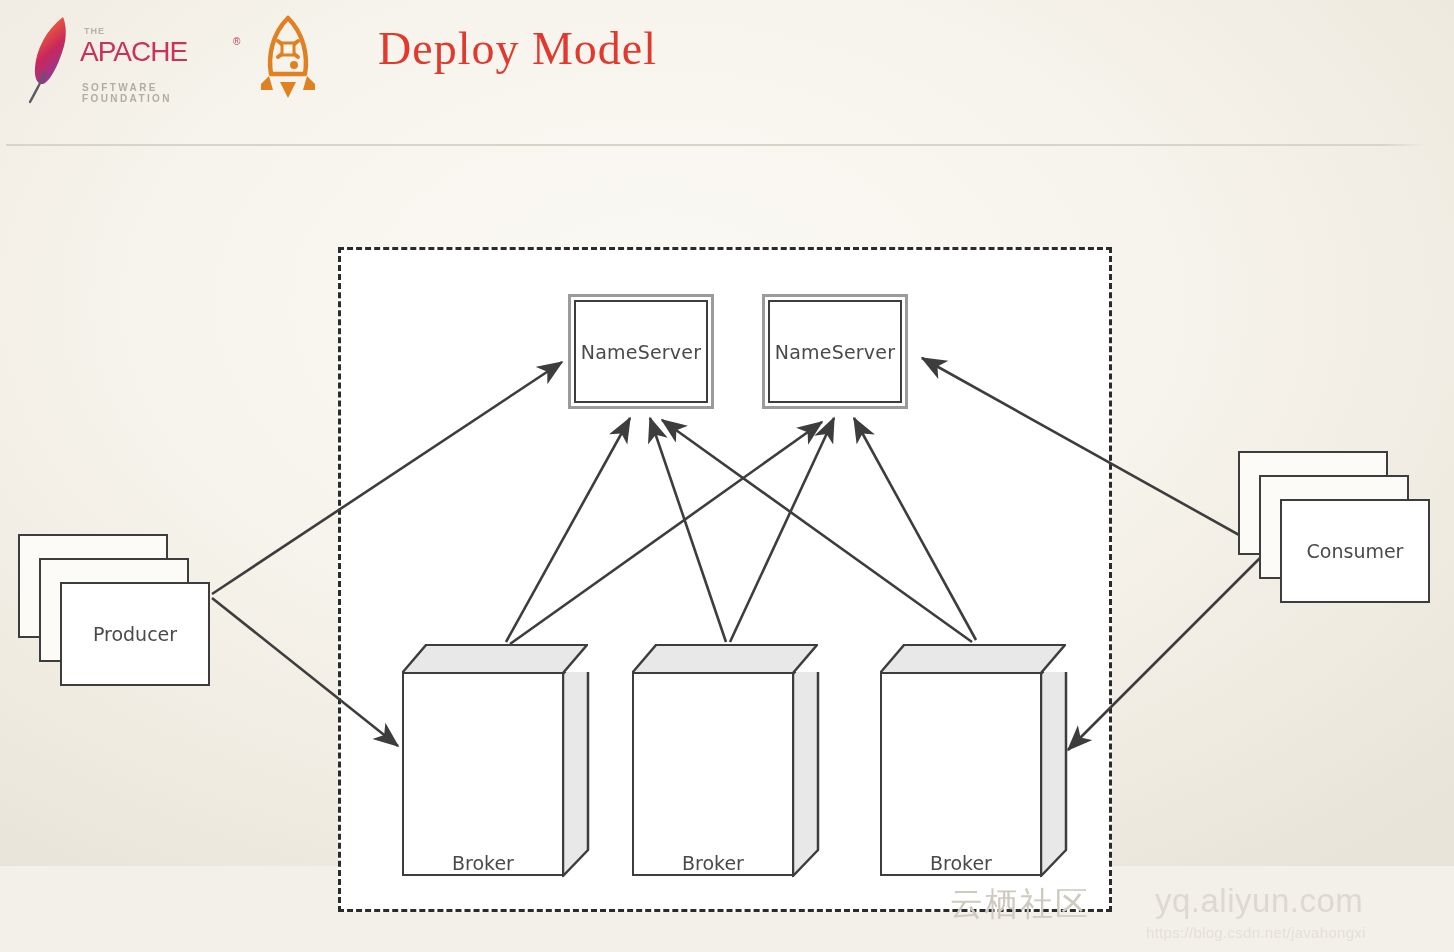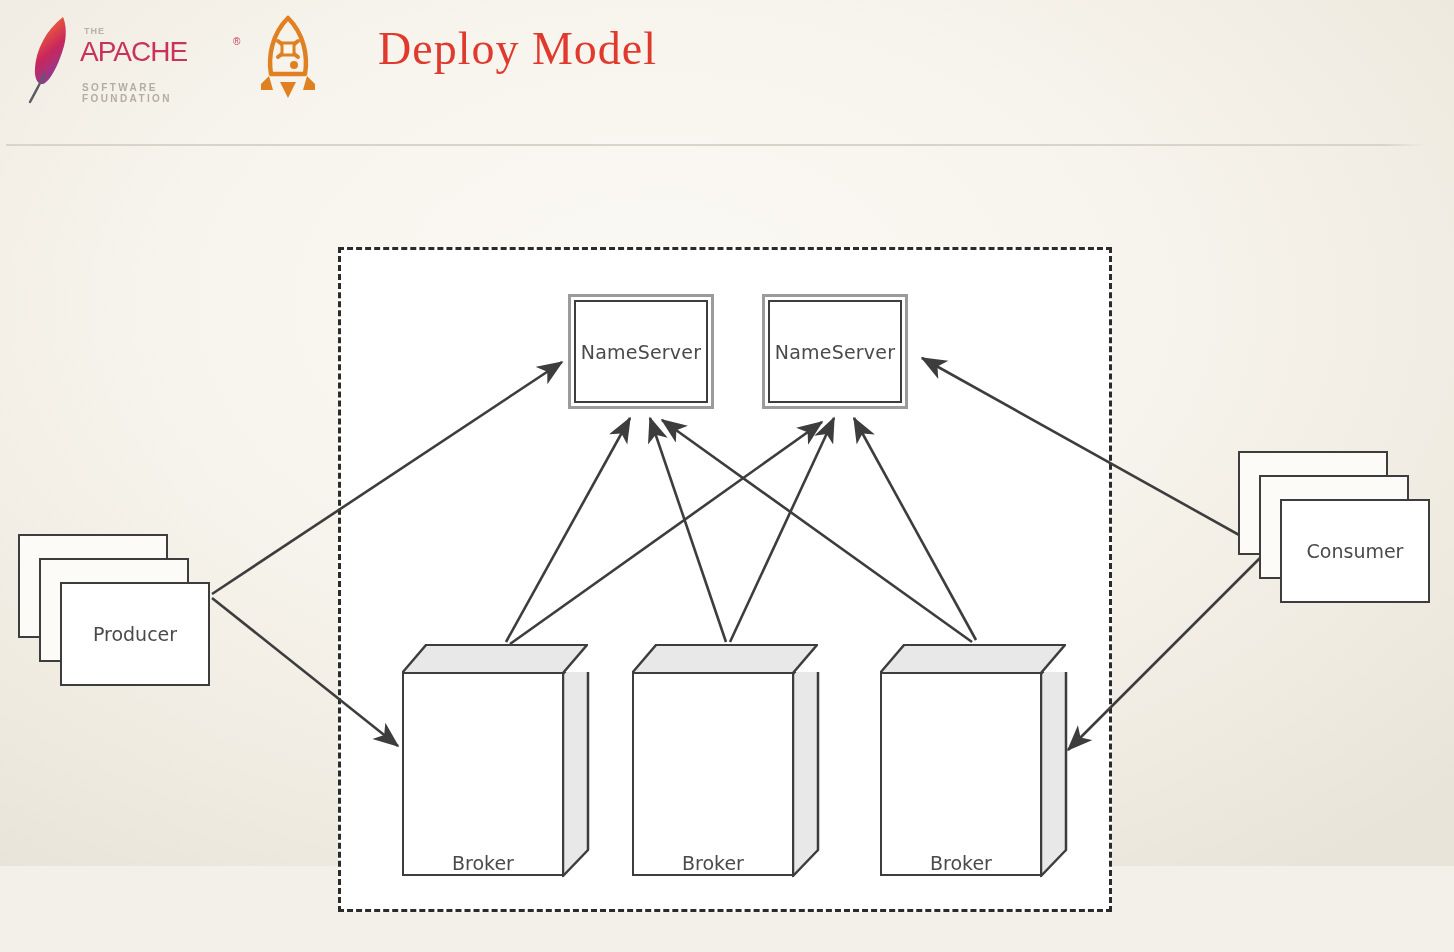--- a/index.html
+++ b/index.html
@@ -359,14 +359,19 @@
     <div class="node stack" style="left:1238px; top:305px;border-radius:25px;">
       <div class="stack-sheet s1"></div>
       <div class="stack-sheet s2"></div>
       <div class="stack-sheet s3">
         <span class="stack-label">Consumer</span>
       </div>
     </div>
 
   </div>
 
+  <div id="watermark">
+    <div id="wm-cn">云栖社区</div>
+    <div id="wm-domain">yq.aliyun.com</div>
+    <div id="wm-url">https://blog.csdn.net/javahongxi</div>
+  </div>
 
 </div>
 
 </body></html>

